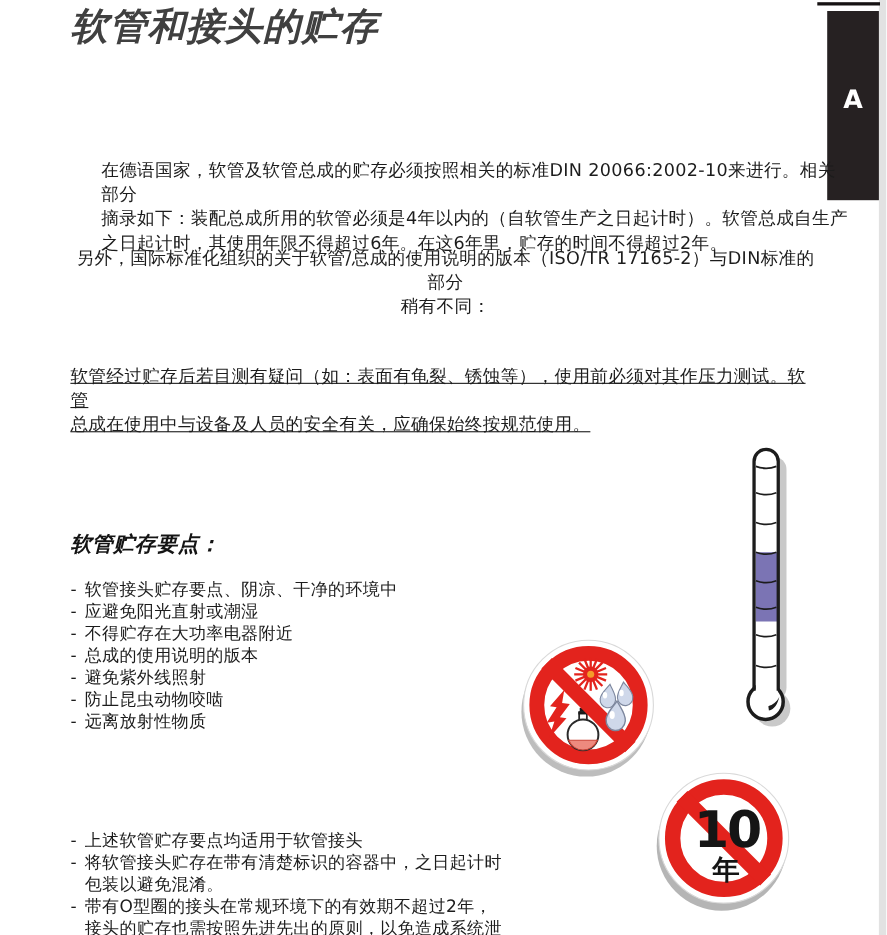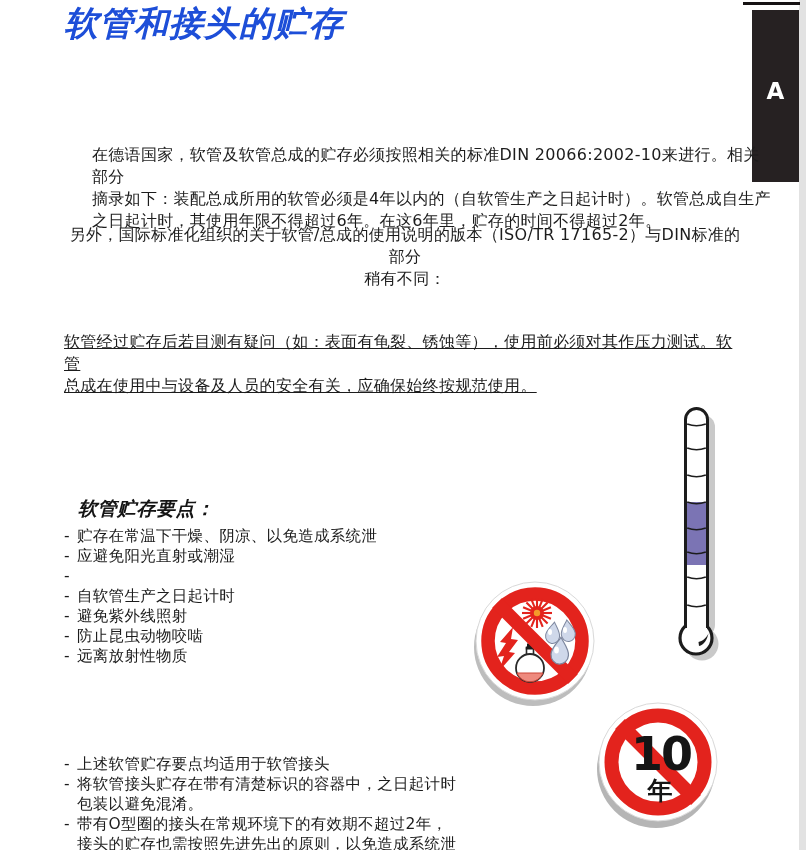--- a/index.html
+++ b/index.html
@@ -9,29 +9,29 @@
   }
   .edge-strip{position:absolute;left:799px;top:0;width:7px;height:850px;background:#e2e2e2;}
   .top-rule{position:absolute;left:743px;top:2px;width:57px;height:3px;background:#161213;}
   .section-tab{
     position:absolute;left:752px;top:10px;width:47px;height:172px;background:#262122;
     display:flex;align-items:center;justify-content:center;
   }
   .section-tab span{color:#ffffff;font-size:23px;font-weight:bold;margin-top:-10px;}
   .doc-title{
     position:absolute;left:64px;top:1px;margin:0;
-    font-size:34px;font-weight:bold;font-style:italic;letter-spacing:1px;color:#1d4ed8;
+    font-size:34px;font-weight:bold;font-style:italic;letter-spacing:1px;color:#404040;
   }
   .para{
     position:absolute;left:64px;width:682px;margin:0;
     font-size:16px;line-height:22px;white-space:pre-line;letter-spacing:0.3px;
   }
   .p1{top:60px;} .p2{top:144px;margin-left:28px;} .p3{top:224px;text-align:center;} .p4{top:281px;} .p5{top:331px;text-decoration:underline;}
   .list-heading{
-    position:absolute;left:64px;margin:14px;
+    position:absolute;left:64px;margin:0;
     font-size:19px;font-weight:bold;font-style:italic;letter-spacing:0.5px;color:#141414;
   }
   .h-hose{top:482px;} .h-fitting{top:712px;}
   .points{position:absolute;left:64px;margin:0;padding:0;list-style:none;font-size:15.5px;line-height:20px;}
   .l-hose{top:526px;} .l-fitting{top:754px;}
   .points li{display:flex;align-items:flex-start;}
   .points .dash{width:13px;flex:0 0 13px;}
   .points .li-text{white-space:pre-line;letter-spacing:0.3px;}
   .gfx{position:absolute;}
   .thermo{left:650px;top:400px;}
@@ -57,32 +57,33 @@
 之日起计时，其使用年限不得超过6年。在这6年里，贮存的时间不得超过2年。</p>
   <p class="para p3">另外，国际标准化组织的关于软管/总成的使用说明的版本（ISO/TR 17165-2）与DIN标准的部分
 稍有不同：</p>
   <p class="para p5">软管经过贮存后若目测有疑问（如：表面有龟裂、锈蚀等），使用前必须对其作压力测试。软管
 总成在使用中与设备及人员的安全有关，应确保始终按规范使用。</p>
 
   <h2 class="list-heading h-hose">软管贮存要点：</h2>
   <ul class="points l-hose">
     <li>
         <span class="dash">-</span>
-        <span class="li-text">贮存在常温下干燥、阴凉、以免造成系统泄</span>
+        <span class="li-text">软管接头贮存要点、阴凉、干净的环境中</span>
       </li>
     <li>
         <span class="dash">-</span>
         <span class="li-text">应避免阳光直射或潮湿</span>
       </li>
     <li>
         <span class="dash">-</span>
+        <span class="li-text">不得贮存在大功率电器附近</span>
       </li>
     <li>
         <span class="dash">-</span>
-        <span class="li-text">自软管生产之日起计时</span>
+        <span class="li-text">总成的使用说明的版本</span>
       </li>
     <li>
         <span class="dash">-</span>
         <span class="li-text">避免紫外线照射</span>
       </li>
     <li>
         <span class="dash">-</span>
         <span class="li-text">防止昆虫动物咬啮</span>
       </li>
     <li>

